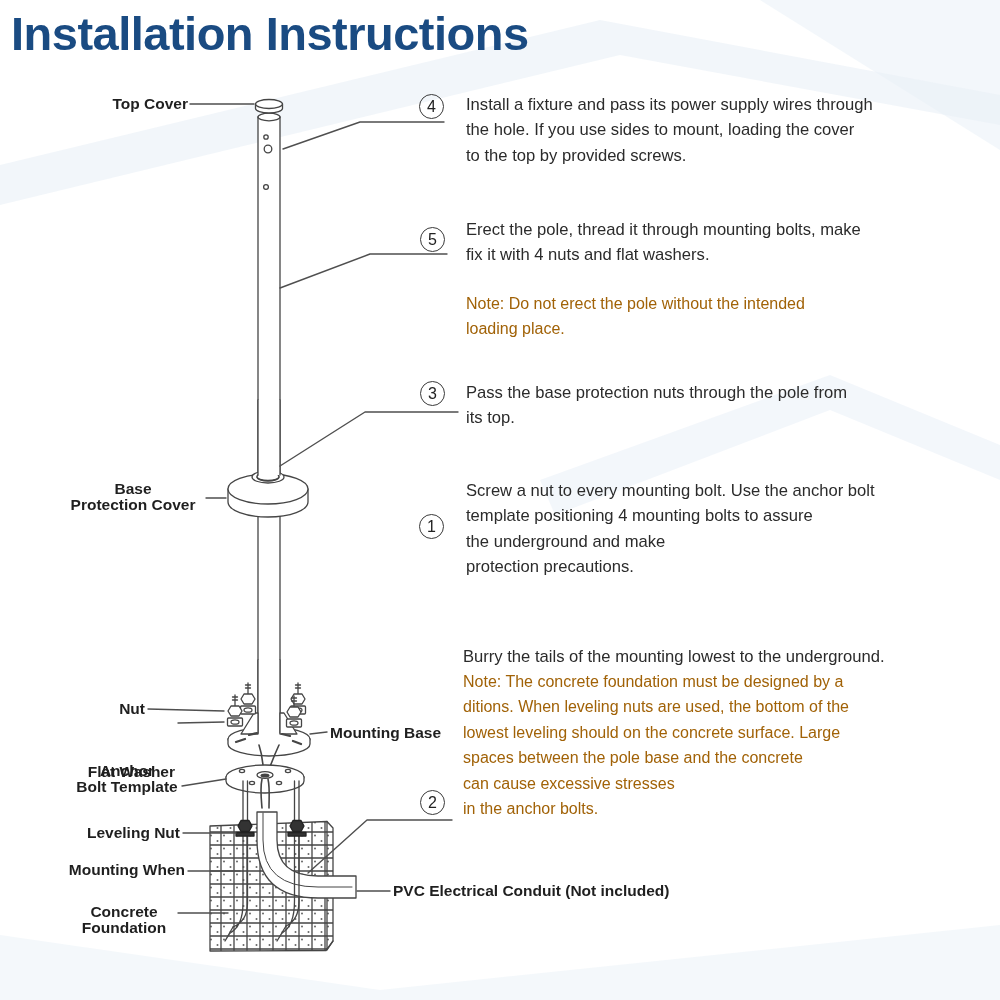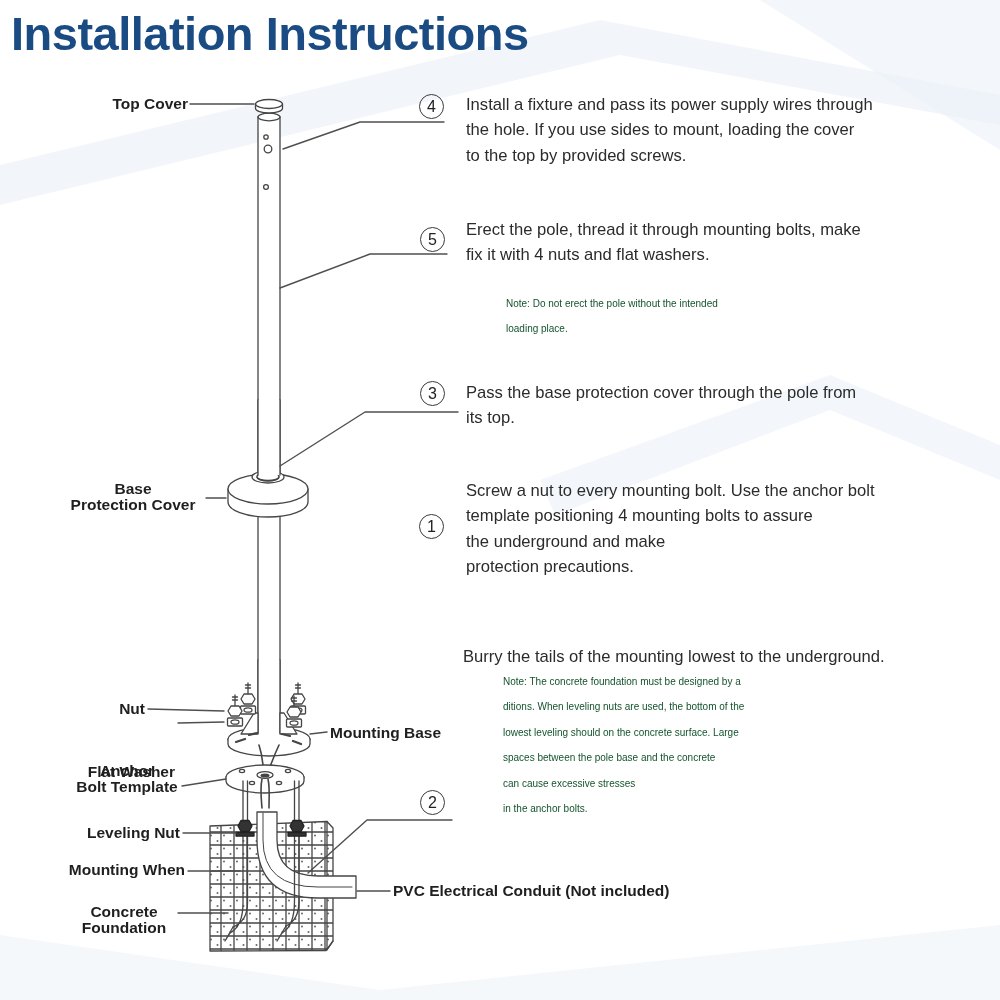--- a/index.html
+++ b/index.html
@@ -22,23 +22,22 @@
     position:absolute;width:25px;height:25px;box-sizing:border-box;
     border:1.7px solid #3a3a3a;border-radius:50%;
     font-size:16px;color:#222;display:flex;align-items:center;justify-content:center;
     background:transparent;
   }
   .step-text{
     position:absolute;font-size:16.6px;line-height:25.3px;color:#2b2b2b;
     width:490px;
   }
   .step-note{
-    position:absolute;font-size:10px;line-height:25.4px;color:#14532d;
+    position:absolute;font-size:16px;line-height:25.4px;color:#a16207;
     width:490px;
-    margin-left:40px;
   }
 </style>
 </head>
 <body>
 
 <svg class="bg-svg" viewBox="0 0 1000 1000">
   <polygon points="760,0 1000,0 1000,150" fill="#eef4f9" opacity="0.7"></polygon>
   <polygon points="0,205 620,55 1000,125 1000,95 600,20 0,165" fill="#e9f0f7" opacity="0.6"></polygon>
   <polygon points="540,480 830,375 1000,445 1000,480 830,410 555,515" fill="#e9f0f7" opacity="0.55"></polygon>
   <polygon points="0,1000 0,935 380,990 1000,925 1000,1000" fill="#eef4f9" opacity="0.65"></polygon>
@@ -211,21 +210,21 @@
 <div class="step-text" style="left:466px;top:217px;">
     <div>Erect the pole, thread it through mounting bolts, make</div>
     <div>fix it with 4 nuts and flat washers.</div>
   </div>
 <div class="step-note" style="left:466px;top:291px;">
     <div>Note: Do not erect the pole without the intended</div>
     <div>loading place.</div>
   </div>
 
 <div class="step-text" style="left:466px;top:380px;">
-    <div>Pass the base protection cover through the pole from</div>
+    <div>Pass the base protection nuts through the pole from</div>
     <div>its top.</div>
   </div>
 
 <div class="step-text" style="left:466px;top:478px;">
     <div>Screw a nut to every mounting bolt. Use the anchor bolt</div>
     <div>template positioning 4 mounting bolts to assure</div>
     <div>the underground and make</div>
     <div>protection precautions.</div>
   </div>
 

